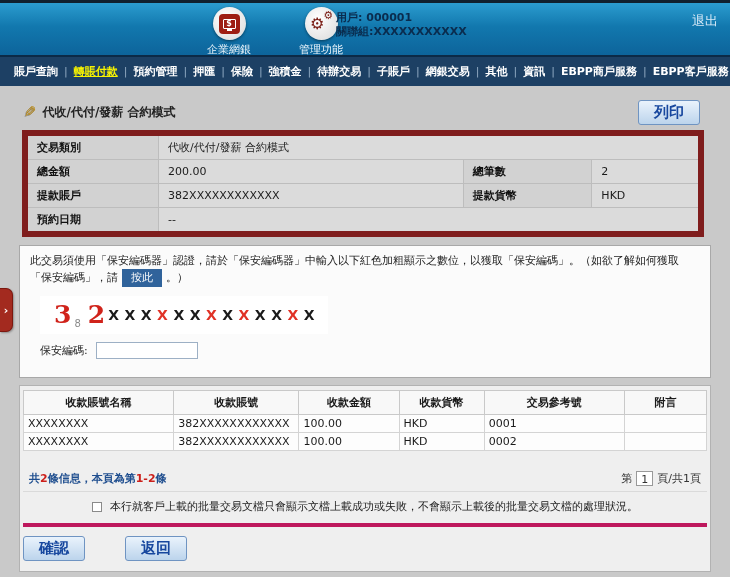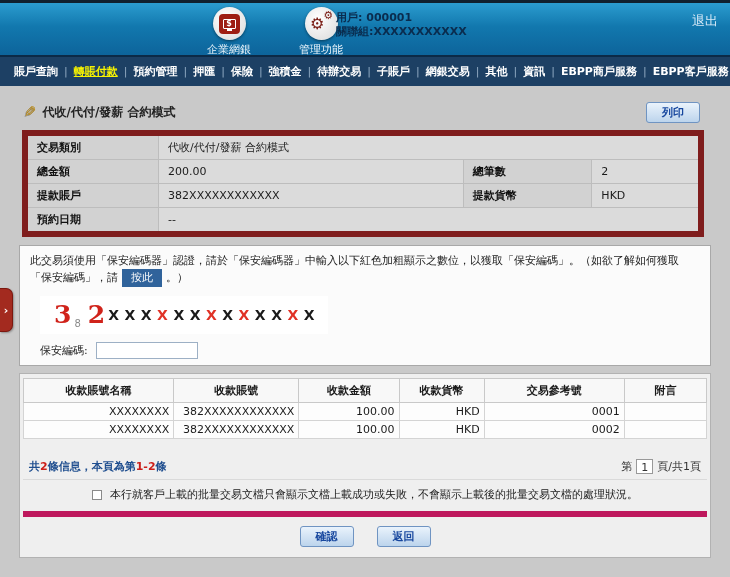--- a/index.html
+++ b/index.html
@@ -50,35 +50,35 @@
   .nav-sep { color: #90a9c2; font-weight: normal; }
   
   .content { padding: 8px 14px 0; }
   .title-row { display: flex; align-items: center; height: 28px; margin: 4px 0 4px; }
   .title-icon { font-size: 15px; color: #b8860b; margin: 0 6px 0 10px; transform: scaleX(-1); text-shadow: 1px 1px 0 #8a8a8a; }
   .page-title { font-weight: bold; font-size: 12px; color: #222; }
   .print-wrap { margin-left: auto; margin-right: 16px; }
   .btn {
     display: inline-block; background: linear-gradient(180deg, #eaf3fc, #bcd4ec);
     border: 1px solid #6f94c2; border-radius: 3px; color: #17479e;
-    font-weight: bold; font-size: 11px; padding: 2px 15px; cursor: pointer;
+    font-weight: bold; font-size: 15px; padding: 2px 15px; cursor: pointer;
     font-family: inherit;
   }
   
   .details-table {
     width: 682px; margin: 2px 8px 0; border-collapse: collapse;
     border: 6px solid #7f1d1d;
   }
   .details-table td { border: 1px solid #bdbdbd; padding: 4px 9px; height: 21px; }
   td.dl { background: #d2d2d2; font-weight: bold; color: #111; }
   td.dv { background: #dbdbdb; }
   
   .security-panel {
     margin: 8px 5px 0; background: #fbfbfb; border: 1px solid #a8a8a8;
-    padding: 7px 10px 4px;
+    padding: 7px 10px 16px;
   }
   .instruction { color: #222; line-height: 16px; }
   .press-btn { display: inline-block; background: #30639b; color: #fff; padding: 1px 9px; margin: 0 4px; cursor: pointer; }
   .code-box {
     background: #fff; width: 288px; height: 38px; margin: 9px 0 0 10px;
     display: flex; align-items: center; padding-left: 14px;
   }
   .big-red { color: #d0231b; font-size: 25px; font-weight: bold; font-family: "DejaVu Serif", serif; margin-right: 3px; line-height: 26px; }
   .sub-gray { color: #8a8a8a; font-size: 10px; align-self: flex-end; margin: 0 7px 5px 0; }
   .x-black, .x-red { font-size: 14px; font-weight: bold; margin-right: 5.5px; }
@@ -92,32 +92,32 @@
     position: absolute; left: 0; top: 288px; width: 13px; height: 44px;
     background: #a32a1f; border: 1px solid #7c170f; border-left: none;
     border-radius: 0 7px 7px 0; color: #fff; display: flex;
     align-items: center; justify-content: center; font-size: 11px;
     font-weight: bold; cursor: pointer; box-shadow: 1px 1px 2px rgba(0,0,0,.3);
   }
   
   .bottom-panel { margin: 7px 5px 0; background: #efefef; border: 1px solid #b2b2b2; padding: 4px 3px 8px; }
   .data-table { width: 100%; border-collapse: collapse; background: #fdfdfd; border: 1px solid #c2c2c2; }
   .data-table th { font-weight: bold; border: 1px solid #c9c9c9; padding: 4px 4px; background: #f8f8f8; }
-  .data-table td { border: 1px solid #d4d4d4; padding: 2px 4px; text-align: right; height: 17px; }
+  .data-table td { border: 1px solid #d4d4d4; padding: 2px 4px; text-align: left; height: 17px; }
   .pager-row { display: flex; align-items: center; padding: 20px 6px 5px; justify-content: flex-end; }
   .pg-blue { color: #1f4e8f; font-weight: bold; }
   .pg-red { color: #cc1f1a; font-weight: bold; }
   .pager-right { margin-left: auto; color: #333; display: flex; align-items: center; gap: 4px; }
   .page-box { width: 17px; height: 15px; border: 1px solid #999; background: #fff; text-align: center; font-size: 11px; line-height: 15px; }
   .disclaimer-row {
     display: flex; align-items: center; justify-content: center; gap: 8px;
     padding: 7px 0 3px; border-top: 1px solid #dadada; color: #222;
   }
   .checkbox { width: 10px; height: 10px; border: 1px solid #8a8a8a; background: #fff; cursor: pointer; flex: 0 0 auto; }
-  .actions-row { display: flex; justify-content: center; gap: 23px; padding: 9px 0 2px; border-top: 6px solid #be185d; margin-top: 6px; }
+  .actions-row { display: flex; justify-content: flex-start; gap: 40px; padding: 9px 0 2px; border-top: 4px solid #be185d; margin-top: 6px; }
 </style>
 </head>
 <body>
 
 <div class="topstrip"></div>
 
 <div class="header">
   <div class="menu-icons">
     <div class="menu-icon">
       <div class="circle">

